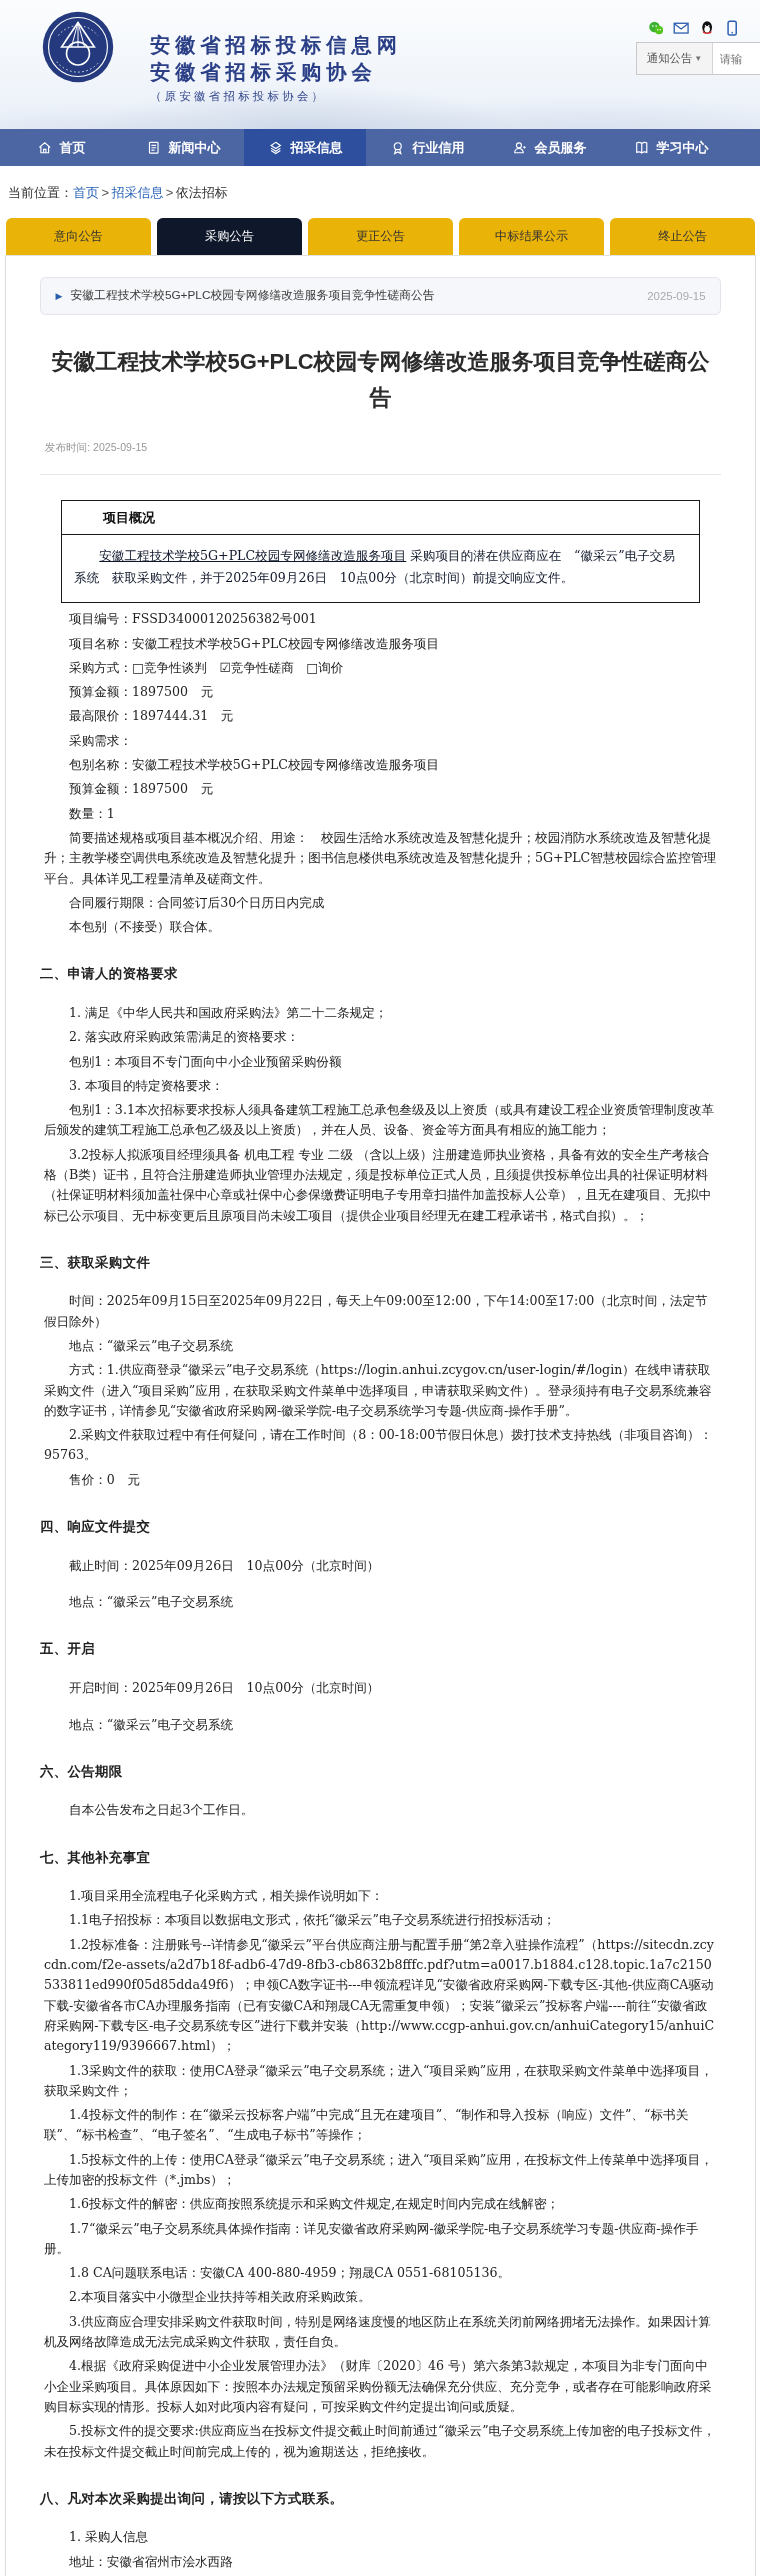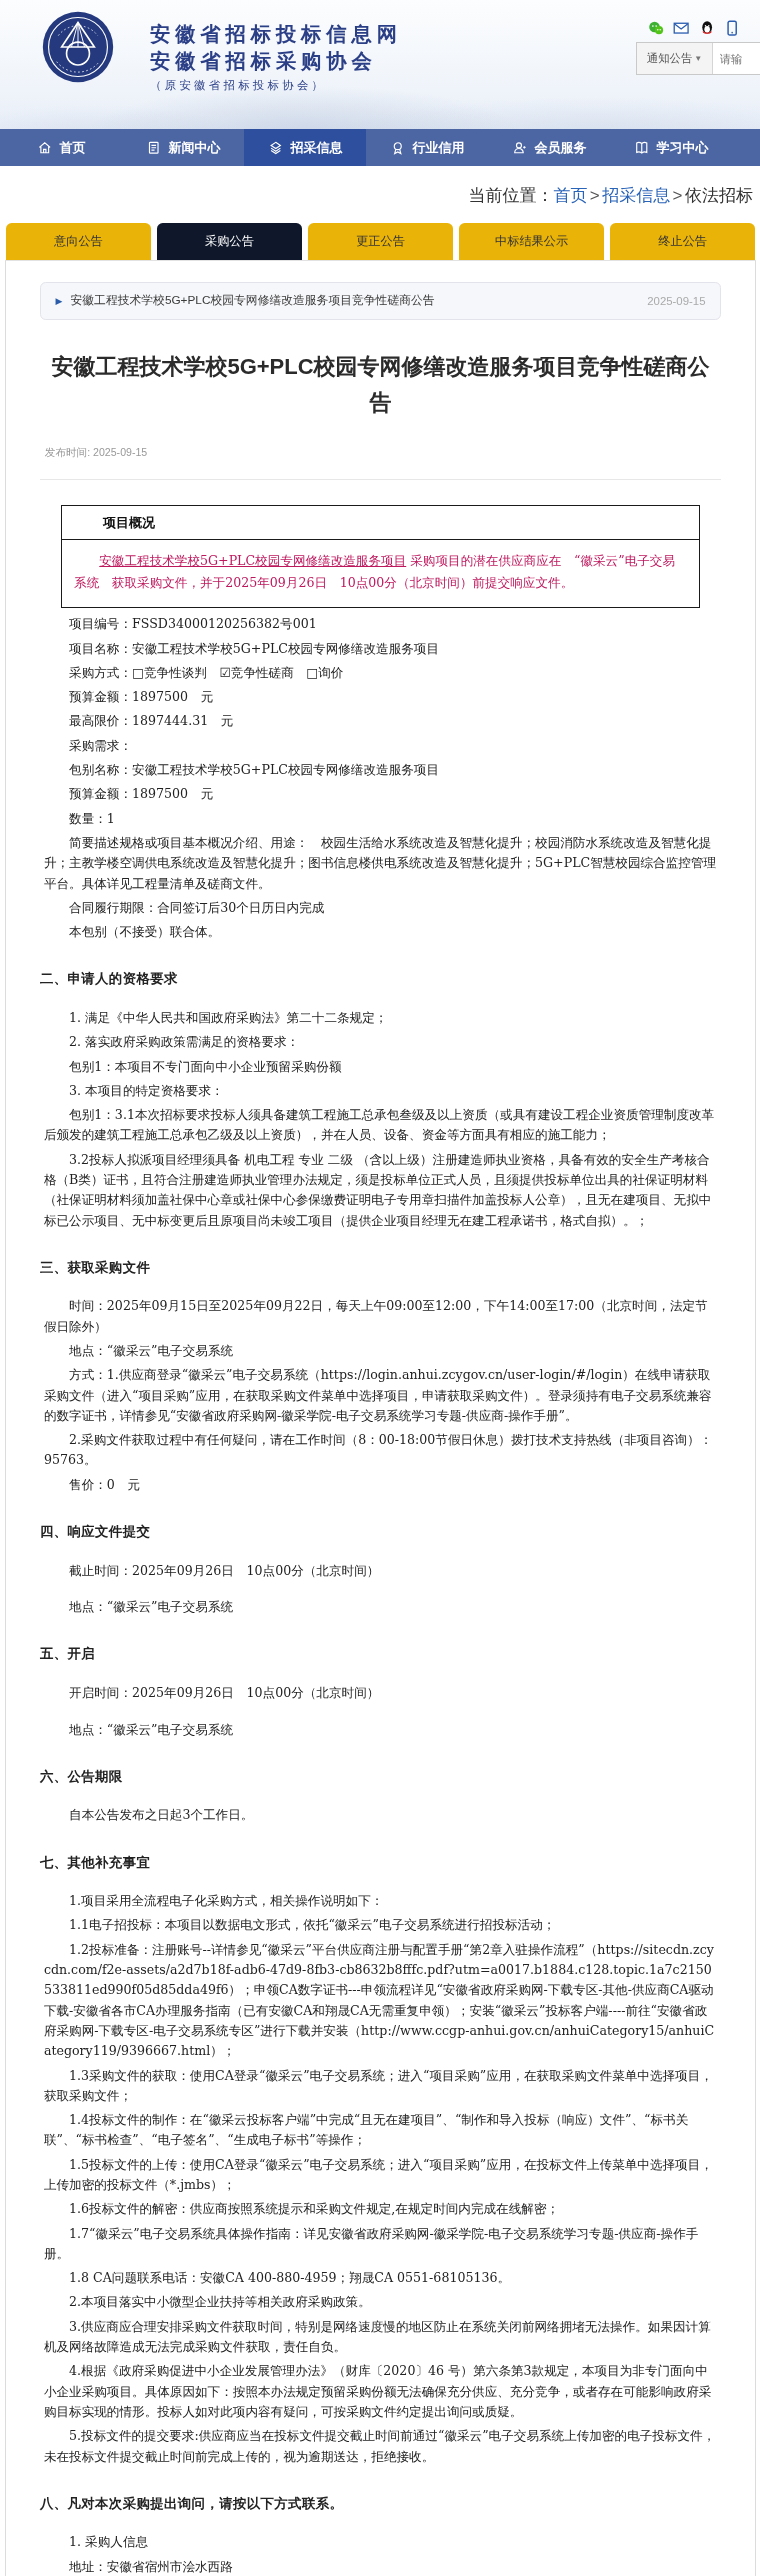--- a/index.html
+++ b/index.html
@@ -8,54 +8,54 @@
     font-family:"Liberation Sans",sans-serif;color:#333;position:relative;
   }
   
   .header{height:129px;position:relative;background:linear-gradient(180deg,#fcfdfe 0%,#f2f6fb 55%,#e9eff8 100%);}
   .header::after{content:"";position:absolute;left:0;right:0;bottom:0;height:52px;pointer-events:none;
     background:
       radial-gradient(ellipse 350px 77px at 40% 108%, rgba(140,160,195,.32), transparent 62%),
       radial-gradient(ellipse 423px 61px at 78% 112%, rgba(160,178,208,.26), transparent 62%),
       radial-gradient(ellipse 244px 49px at 12% 112%, rgba(160,178,208,.2), transparent 62%);}
   .logo{position:absolute;left:42px;top:11.4px;width:72px;height:72px;}
-  .site-titles{position:absolute;left:150px;top:21px;}
+  .site-titles{position:absolute;left:150px;top:32px;}
   .site-title{font-family:"Liberation Serif",serif;font-weight:bold;color:#2b3f87;font-size:20.3px;letter-spacing:4.9px;line-height:27px;white-space:nowrap;}
   .site-subtitle{font-family:"Liberation Serif",serif;color:#2b3f87;font-size:11.4px;letter-spacing:3.3px;margin-top:3.3px;white-space:nowrap;}
   .quick-icons{position:absolute;left:648px;top:19.5px;display:flex;gap:9px;align-items:center;}
   .quick-icons span{display:inline-flex;width:16.3px;height:16.3px;}
   .searchbar{position:absolute;left:636px;top:42px;height:31px;width:228px;border:0.8px solid #c9c9c9;background:#fff;display:flex;align-items:stretch;}
   .search-cat{background:#f4f4f4;border-right:0.8px solid #d5d5d5;padding:0 9.8px;display:flex;align-items:center;gap:2px;font-size:11.4px;color:#555;white-space:nowrap;cursor:pointer;}
   .search-cat .chev{font-size:8.1px;color:#777;}
   .searchbar input{border:0;outline:none;padding:0 6.5px;font-size:11.4px;flex:1;min-width:0;color:#333;font-family:"Liberation Sans",sans-serif;}
   
   .nav{height:37px;background:#4c66a4;display:flex;overflow:hidden;}
   .nav-item{width:122px;flex:none;display:flex;align-items:center;justify-content:center;gap:7.3px;color:#fff;font-size:13px;font-weight:bold;cursor:pointer;white-space:nowrap;}
   .nav-item.active{background:#2d4f9e;}
   .nav-item svg{flex:none;}
   
-  .breadcrumb{padding:18px 8.1px 9.8px;font-size:17px;color:#333;text-align:right;}
+  .breadcrumb{padding:18px 8.1px 9.8px;font-size:13px;color:#333;}
   .breadcrumb a{color:#2a64b8;text-decoration:none;cursor:pointer;}
   .breadcrumb .sep{margin:0 2.4px;color:#555;}
   
   .tabs{display:flex;gap:5.7px;margin:6.5px 5.7px 0;}
   .tab{flex:1;height:37px;line-height:37px;text-align:center;background:#eab308;border-radius:5.7px 5.7px 0 0;font-size:12.2px;color:#333;cursor:pointer;}
   .tab.active{background:#0f172a;color:#fff;}
   
   .card{margin:0 4.9px;background:#fff;border:0.8px solid #dcdcdc;border-top:0.8px solid #e2e2e2;padding:21px 34px 8.1px;box-sizing:border-box;min-height:2294px;position:relative;}
   .list-row{border:0.8px solid #e3e3ec;background:#f6f7fa;border-radius:5.7px;height:36px;display:flex;align-items:center;padding:0 14.6px;font-size:11.8px;color:#3a3a3a;cursor:pointer;}
   .list-row .tri{color:#2a5caa;font-size:9px;margin-right:8.1px;}
   .list-row .date{margin-left:auto;color:#aaa;font-size:11.4px;}
   .art-title{margin:29px 8.1px 0;text-align:center;font-size:22px;font-weight:bold;color:#2b2b2b;line-height:36px;}
   .publish{font-size:10.6px;color:#999;margin:24.4px 0 0 4.9px;}
   .divider{border:0;border-top:0.8px solid #e7e7e7;margin:19.5px 0 24.4px;}
   
   .overview{border:0.8px solid #1a1a1a;margin:4.9px 21px 6.5px;}
   .overview-head{font-size:13px;font-weight:bold;color:#111;padding:8.1px 0 7.3px 41px;border-bottom:1.6px solid #1a1a1a;}
-  .overview-body{padding:9.8px 12.2px 13px;font-family:"DejaVu Serif",serif;font-size:12.6px;line-height:22px;color:#be185d;text-indent:2em;word-break:break-all;}
+  .overview-body{padding:9.8px 12.2px 13px;font-family:"DejaVu Serif",serif;font-size:12.6px;line-height:22px;color:#0f172a;text-indent:2em;word-break:break-all;}
   .overview-body .u{text-decoration:underline;}
   
   .sections{margin-top:6.5px;}
   .sec-heading{font-size:13.4px;font-weight:bold;color:#222;margin:28px 0 19.5px;letter-spacing:0.4px;}
   .para{font-family:"DejaVu Serif",serif;font-size:12.6px;line-height:20.3px;color:#222;margin:4px;text-indent:2em;word-break:break-all;}
   .sec.loose .para{margin-bottom:16.3px;}
 </style>
 </head>
 <body>
 

